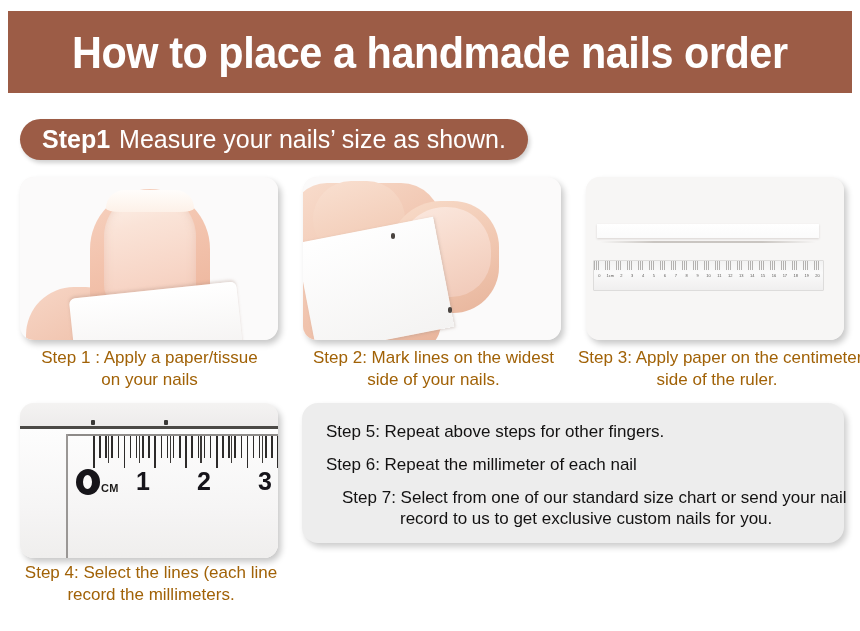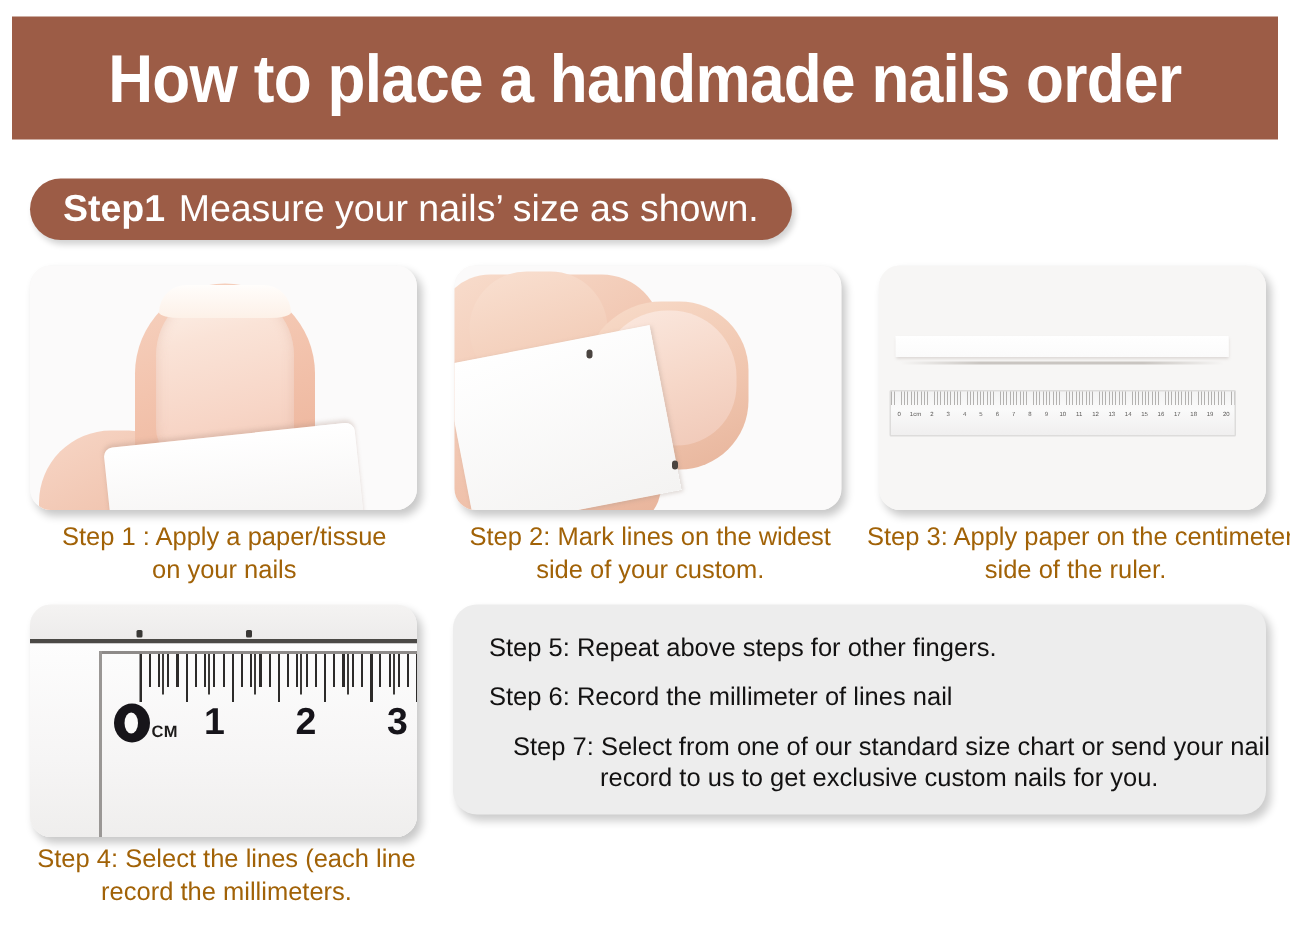--- a/index.html
+++ b/index.html
@@ -451,39 +451,39 @@
     </div>
   </div>
 
   <div class="caption cap-1">
     <span class="cap-line">Step 1 : Apply a paper/tissue</span>
     <span class="cap-line">on your nails</span>
   </div>
 
   <div class="caption cap-2">
     <span class="cap-line">Step 2: Mark lines on the widest</span>
-    <span class="cap-line">side of your custom.</span>
+    <span class="cap-line">side of your nails.</span>
   </div>
 
   <div class="caption cap-3">
     <span class="cap-line">Step 3: Apply paper on the centimeter</span>
     <span class="cap-line">side of the ruler.</span>
   </div>
 
   <div class="caption cap-4">
     <span class="cap-line">Step 4: Select the lines (each line</span>
     <span class="cap-line">record the millimeters.</span>
   </div>
 
   <div class="steps-panel">
     <div class="row">
       <span>Step 5: Repeat above steps for other fingers.</span>
     </div>
     <div class="row">
-      <span>Step 6: Record the millimeter of  lines nail</span>
+      <span>Step 6: Repeat the millimeter of  each nail</span>
     </div>
     <div class="row">
       <span>Step 7: Select from one of our standard size chart or send your nail</span>
       <span class="cont">record to us to get exclusive custom nails for you.</span>
     </div>
   </div>
 
 </div>
 
 </body></html>

